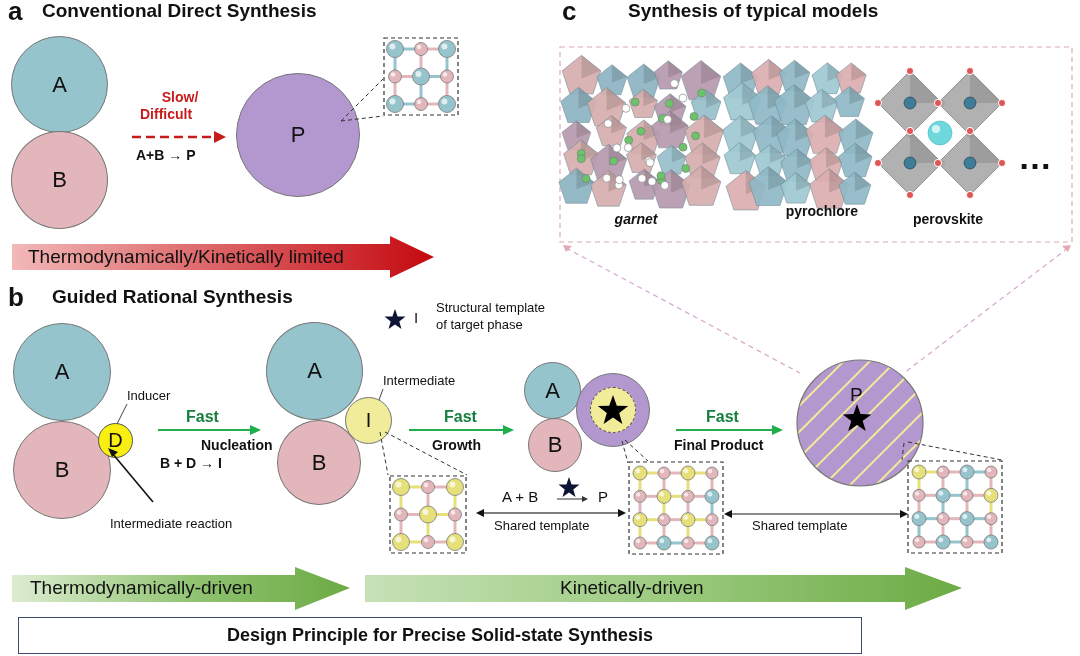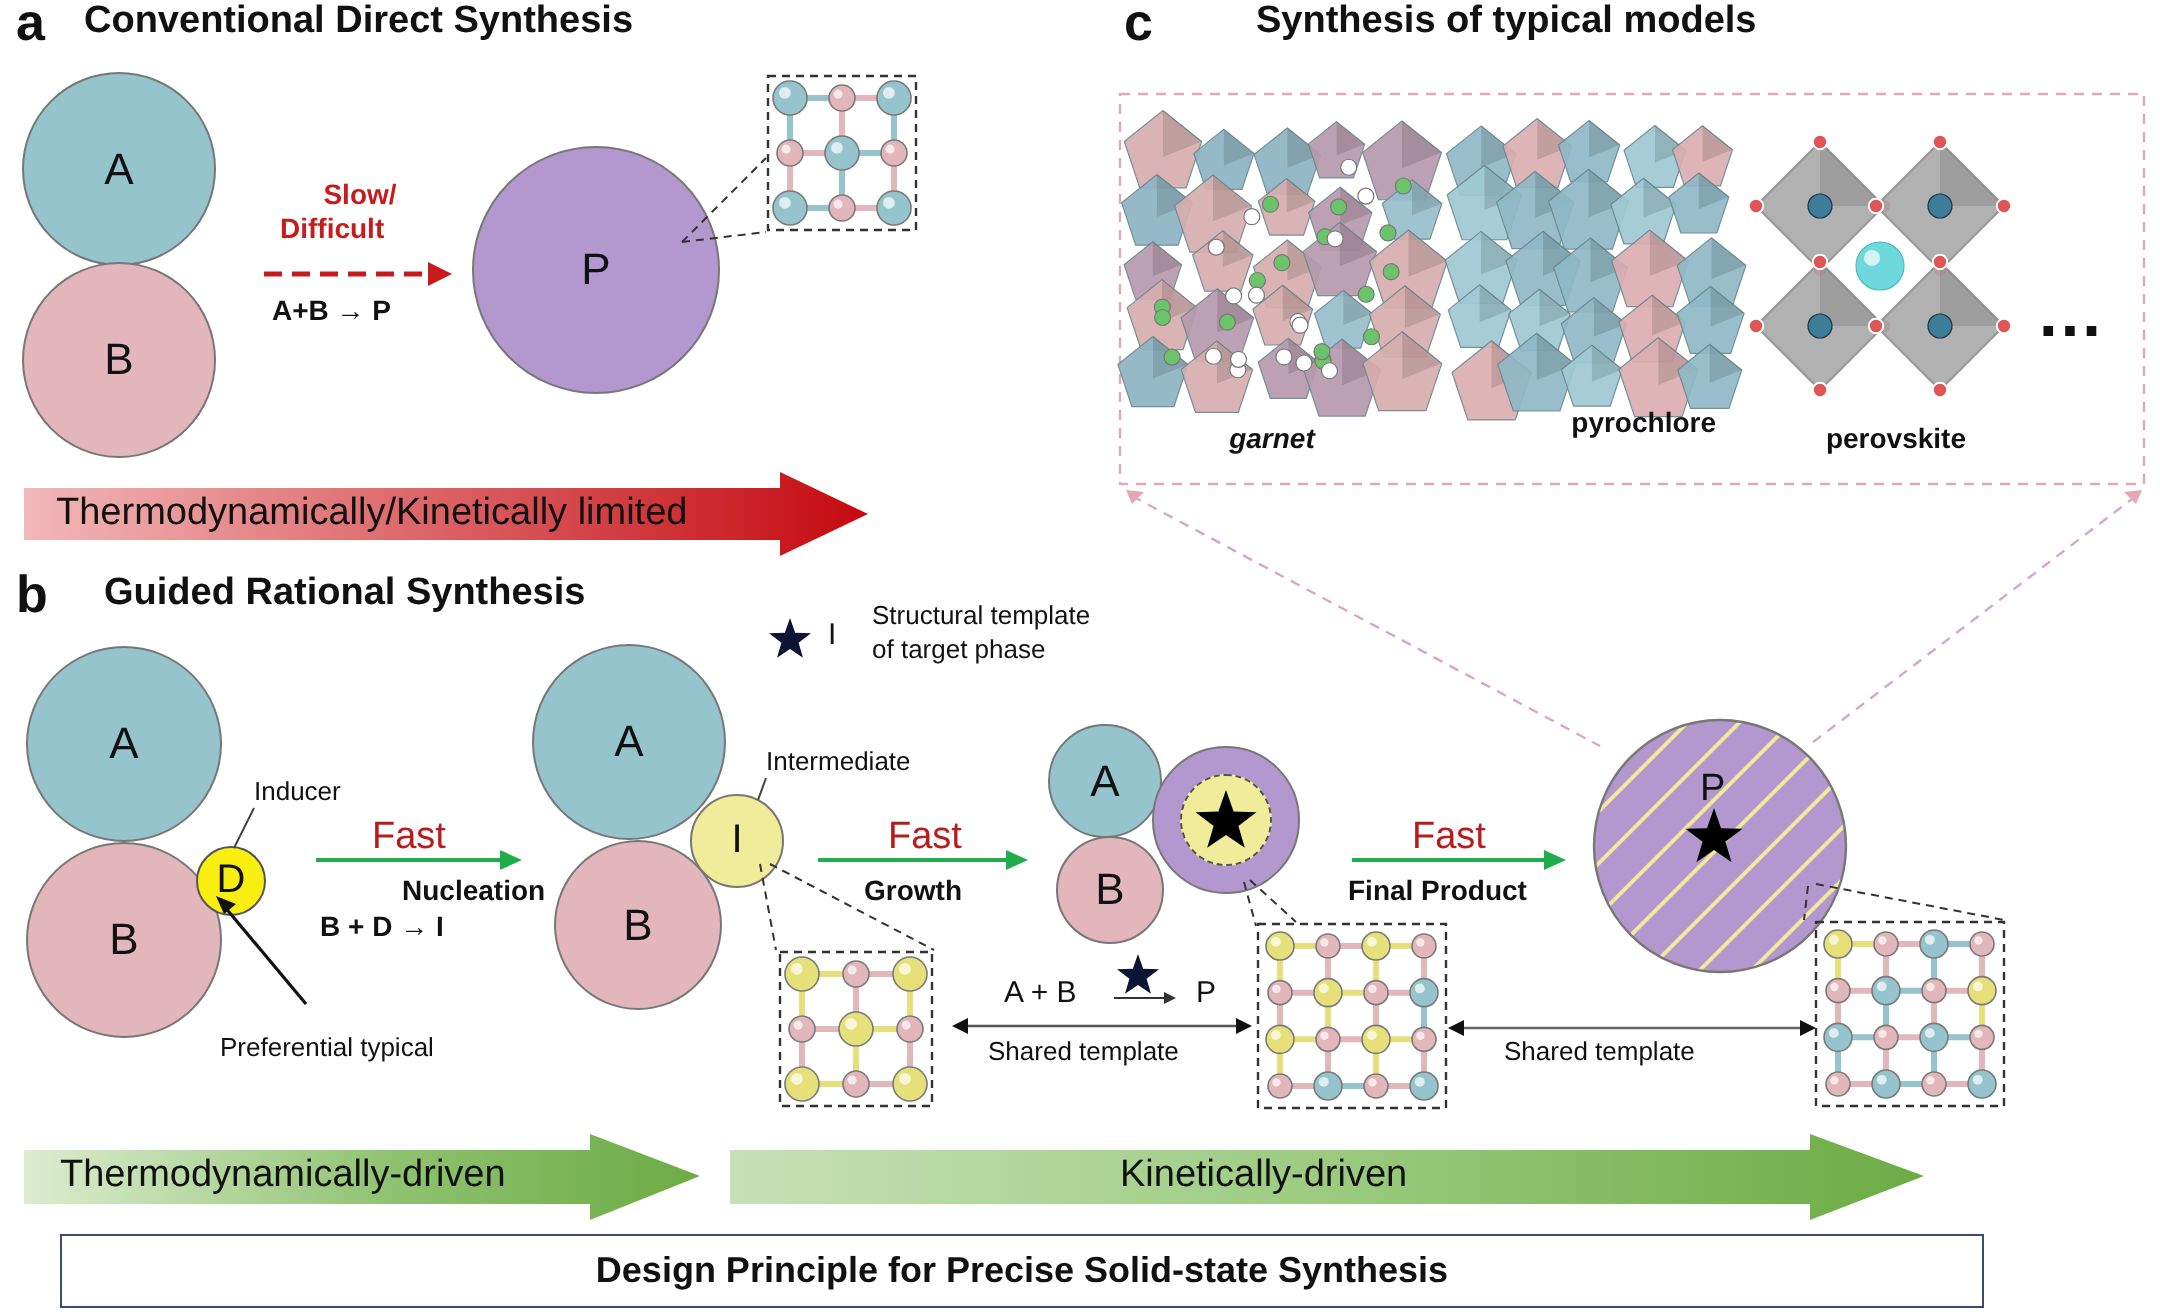--- a/index.html
+++ b/index.html
@@ -7,27 +7,27 @@
   .abs{position:absolute;}
   .panel-letter{font-weight:bold;font-size:26px;}
   .panel-title{font-weight:bold;font-size:19px;}
   .circle{position:absolute;border-radius:50%;border:1.2px solid #777;box-sizing:border-box;display:flex;align-items:center;justify-content:center;font-size:22px;color:#111;}
   .cA{background:#95c4cd;}
   .cB{background:#e2b6ba;}
   .cP{background:#b397cf;}
   .cI{background:#f0ec9a;}
   .cD{background:#f8ee10;border-color:#555;}
   .lbl{position:absolute;font-size:13px;white-space:nowrap;}
-  .fast{color:#b91c1c;font-weight:normal;font-size:19px;}
+  .fast{color:#15803d;font-weight:bold;font-size:16px;}
   .bold{font-weight:bold;font-size:14px;}
   .red{color:#c81c1c;font-weight:bold;font-size:14px;}
   .model-label{position:absolute;font-weight:bold;font-size:14px;text-align:center;}
   svg{position:absolute;overflow:visible;}
   .bigarrow-text{position:absolute;font-size:19px;white-space:nowrap;}
-  .footer{position:absolute;left:30px;top:617px;width:962px;height:37px;border:1.5px solid #3b4a6e;box-sizing:border-box;display:flex;align-items:center;justify-content:center;font-weight:bold;font-size:18px;}
+  .footer{position:absolute;left:18px;top:617px;width:844px;height:37px;border:1.5px solid #3b4a6e;box-sizing:border-box;display:flex;align-items:center;justify-content:center;font-weight:bold;font-size:18px;}
 </style>
 </head>
 <body>
 
 <div class="abs panel-letter" style="left:8px;top:-4px;">a</div>
 <div class="abs panel-title" style="left:42px;top:0px;">Conventional Direct Synthesis</div>
 
 <div class="circle cA" style="left:11px;top:36px;width:97px;height:97px;">
     <span>A</span>
   </div>
@@ -296,21 +296,21 @@
 <div class="circle cA" style="left:13px;top:323px;width:98px;height:98px;">
     <span>A</span>
   </div>
 <div class="circle cB" style="left:13px;top:421px;width:98px;height:98px;">
     <span>B</span>
   </div>
 <div class="circle cD" style="left:98px;top:423px;width:35px;height:35px;font-size:20px;">
     <span>D</span>
   </div>
 <div class="lbl" style="left:127px;top:388px;">Inducer</div>
-<div class="lbl" style="left:110px;top:516px;">Preferential typical</div>
+<div class="lbl" style="left:110px;top:516px;">Intermediate reaction</div>
 <svg style="left:0;top:0;" width="1080" height="656">
   <line x1="127" y1="404" x2="117" y2="424" stroke="#444" stroke-width="1"></line>
   <line x1="153" y1="502" x2="112" y2="453" stroke="#111" stroke-width="1.6"></line>
   <polygon points="108,448 118,452 112,457" fill="#111"></polygon>
 </svg>
 
 <div class="lbl fast" style="left:186px;top:408px;">Fast</div>
 <svg style="left:158px;top:424px;" width="104" height="12">
   <line x1="0" y1="6" x2="96" y2="6" stroke="#1fae4b" stroke-width="2"></line>
     <polygon points="92,1 103,6 92,11" fill="#1fae4b"></polygon>

